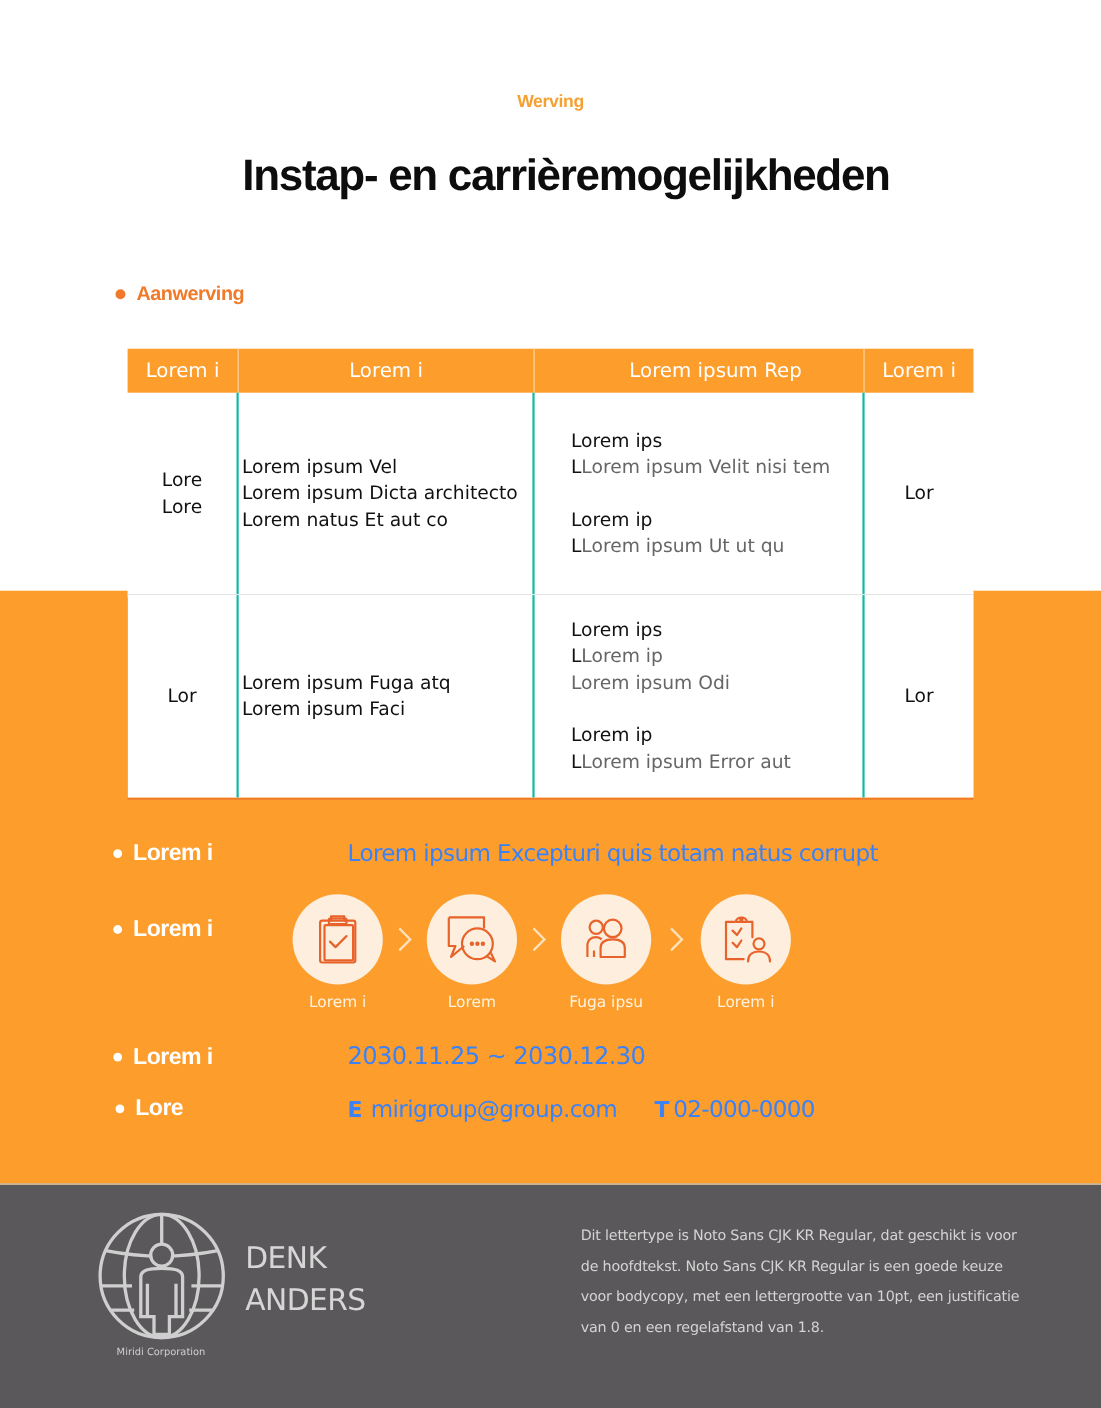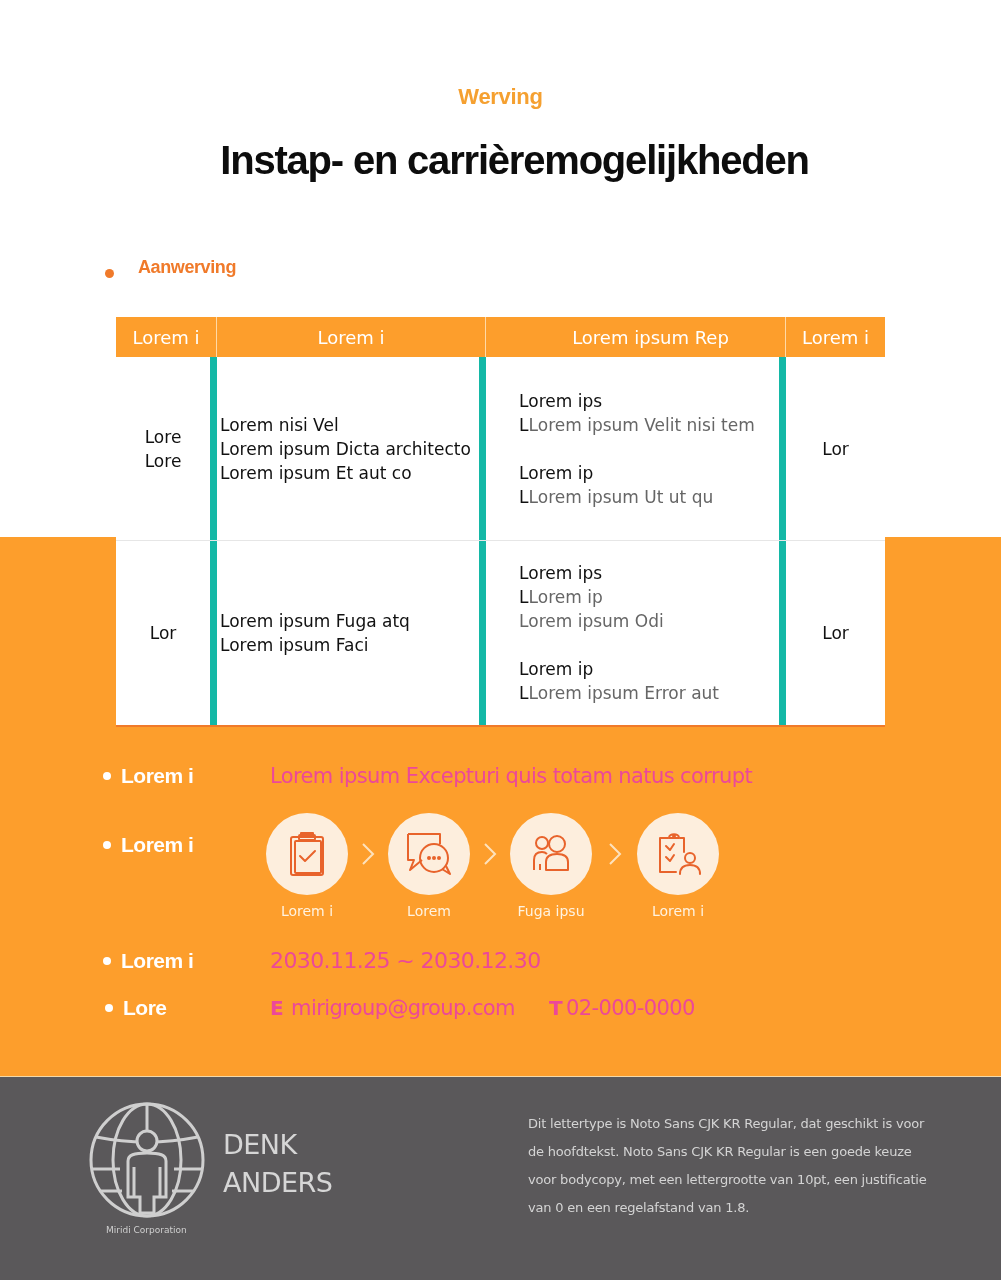--- a/index.html
+++ b/index.html
@@ -3,52 +3,52 @@
   <meta charset="utf-8">
   <style>
     * { box-sizing: border-box; margin: 0; padding: 0; }
     html, body { width: 1001px; height: 1280px; overflow: hidden; background: #ffffff; }
     body { position: relative; font-family: "DejaVu Sans", sans-serif; }
 
     .orange-band { position: absolute; left: 0; top: 537px; width: 1001px; height: 539px; background: #fd9e2c; }
     .footer { position: absolute; left: 0; top: 1076px; width: 1001px; height: 204px; background: #5a585a; border-top: 1px solid #f5d9a8; }
 
     .eyebrow { position: absolute; top: 84px; left: 0; width: 1001px; text-align: center;
-      font-family: "Liberation Sans", sans-serif; font-weight: bold; font-size: 22px; color: #f5a030; letter-spacing: -0.3px; }
+      font-family: "Liberation Sans", sans-serif; font-weight: bold; font-size: 16px; color: #f5a030; letter-spacing: -0.3px; }
     .title { position: absolute; top: 138px; left: 14px; width: 1001px; text-align: center;
       font-family: "Liberation Sans", sans-serif; font-weight: bold; font-size: 40px; color: #0d0d0d; letter-spacing: -1.2px; }
 
-    .section-head { position: absolute; top: 257px; left: 105px; display: flex; align-items: flex-end; gap: 24px;
+    .section-head { position: absolute; top: 257px; left: 105px; display: flex; align-items: center; gap: 10px;
       font-family: "Liberation Sans", sans-serif; font-weight: bold; font-size: 18px; color: #f07a2a; letter-spacing: -0.4px; }
     .dot { width: 9px; height: 9px; border-radius: 50%; display: inline-block; }
     .section-head .dot { background: #f07a2a; }
 
     .table { position: absolute; left: 116px; top: 317px; width: 769px; background: #fff;
       font-family: "DejaVu Sans", sans-serif; font-size: 17px; color: #111; }
     .trow { display: flex; }
     .thead { height: 40px; background: #fd9e2c; }
     .thead .cell { color: #fff; font-size: 18px; display: flex; align-items: center; justify-content: center; border-right: 1px solid #ffd9a6; }
     .thead .cell:last-child { border-right: none; }
-    .cell { border-right: 7px solid #14b8a6; }
+    .cell { border-right: 2px solid #14b8a6; }
     .cell:last-child { border-right: none; }
     .c1 { width: 105px; } .c2 { width: 280px; } .c3 { width: 281px; margin-left: 30px; } .c4 { width: 103px; }
     .tbody-row { border-bottom: 1px solid #e6e6e6; }
     .r1 { height: 184px; }
     .r2 { height: 184px; box-shadow: 0 2px 0 #f07a2a; border-bottom: none; }
     .tbody-row .cell { display: flex; flex-direction: column; justify-content: center; line-height: 24px; }
     .center { align-items: center; text-align: center; }
     .left { padding-left: 3px; }
     .grey { color: #666; }
     .gap { height: 24px; }
 
     .info-row { position: absolute; left: 103px; display: flex; align-items: center; }
     .info-label { display: flex; align-items: center; gap: 10px; width: 167px;
       font-family: "Liberation Sans", sans-serif; font-weight: bold; font-size: 21px; color: #fff; letter-spacing: -0.5px; }
     .info-label .dot { background: #fff; width: 8px; height: 8px; }
-    .info-value { font-family: "DejaVu Sans", sans-serif; font-size: 21px; color: #ec4899; letter-spacing: -0.6px; }
+    .info-value { font-family: "DejaVu Sans", sans-serif; font-size: 21px; color: #3b82f6; letter-spacing: -0.6px; margin-left: 46px; }
     .e-label, .t-label { font-weight: bold; font-size: 20px; margin-right: 8px; }
     .t-label { margin-left: 34px; margin-right: 4px; }
 
     .steps { position: absolute; left: 266px; top: 813px; display: flex; align-items: flex-start; }
     .step { display: flex; flex-direction: column; align-items: center; width: 82px; }
     .step .circle { width: 82px; height: 82px; border-radius: 50%; background: #fdeedd; display: flex; align-items: center; justify-content: center; }
     .step .label { margin-top: 8px; font-size: 14px; color: #fff3e0; white-space: nowrap; }
     .arrow { width: 40px; height: 82px; display: flex; align-items: center; justify-content: center; }
     .arrow.wide { width: 45px; }
 
@@ -78,23 +78,23 @@
     <div class="cell c3">Lorem ipsum Rep</div>
     <div class="cell c4">Lorem i</div>
   </div>
 
   <div class="trow tbody-row r1">
     <div class="cell c1 center">
       <div>Lore</div>
       <div>Lore</div>
     </div>
     <div class="cell c2 left">
-      <div>Lorem nisi Vel</div>
+      <div>Lorem ipsum Vel</div>
       <div>Lorem ipsum Dicta architecto</div>
-      <div>Lorem ipsum Et aut co</div>
+      <div>Lorem natus Et aut co</div>
     </div>
     <div class="cell c3 left">
       <div>Lorem ips</div>
       <div><span>L</span><span class="grey">Lorem ipsum Velit nisi tem</span></div>
       <div class="gap"></div>
       <div>Lorem ip</div>
       <div><span>L</span><span class="grey">Lorem ipsum Ut ut qu</span></div>
     </div>
     <div class="cell c4 center">
       <div>Lor</div>

